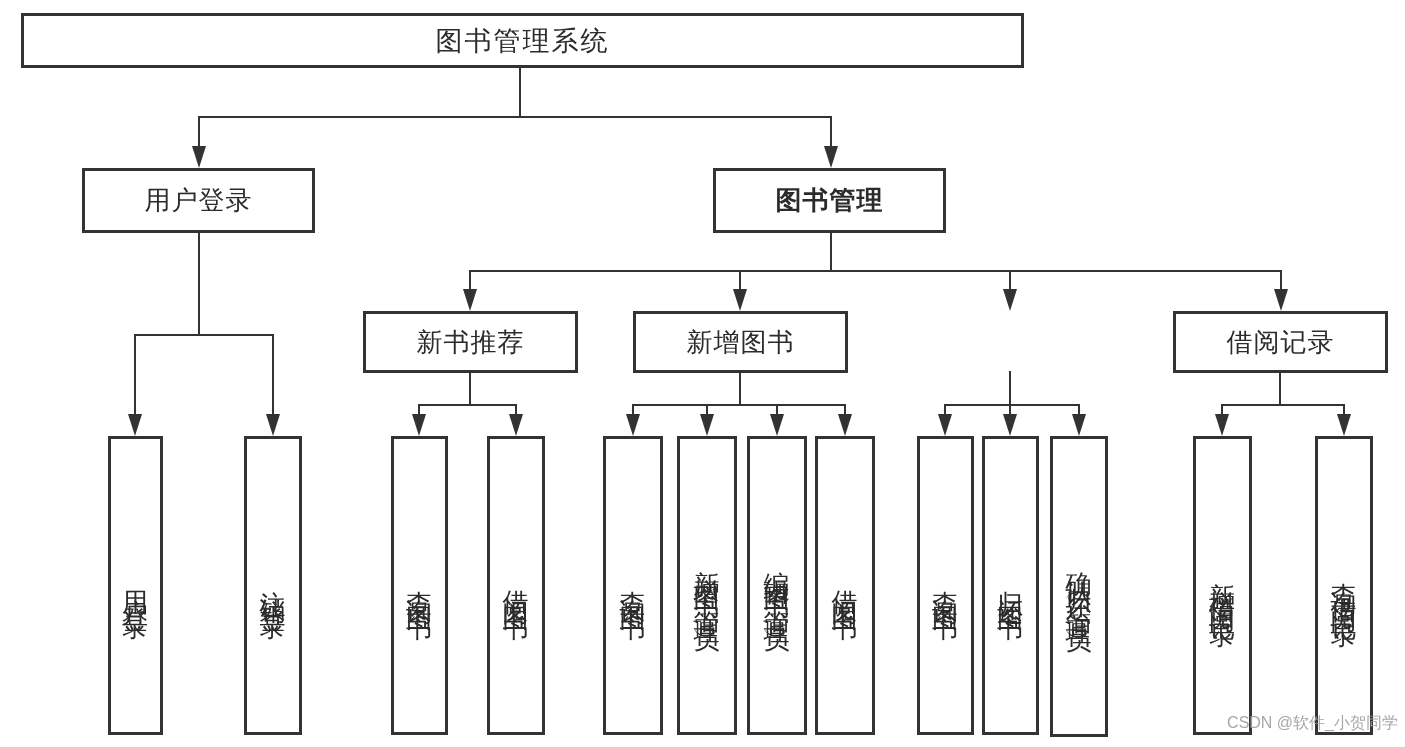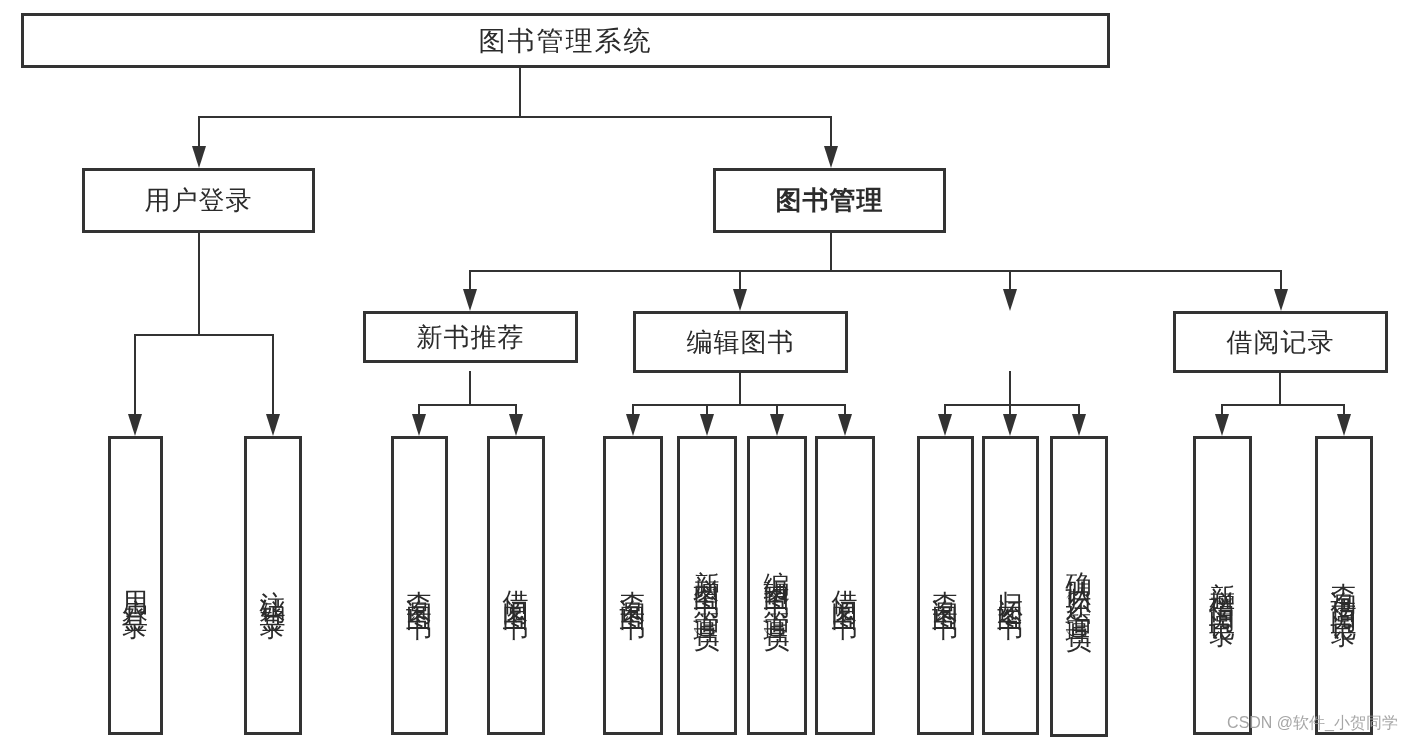--- a/index.html
+++ b/index.html
@@ -53,21 +53,21 @@
     color:rgba(158,158,158,0.92);
     z-index:3;
     white-space:nowrap;
   }
 </style>
 </head>
 <body>
 
 <div id="canvas">
 
-  <div class="box title" style="left:21px;top:13px;width:1089px;height:55px;">图书管理系统</div>
+  <div class="box title" style="left:21px;top:13px;width:1003px;height:55px;">图书管理系统</div>
 
   <div class="lv" style="left:519px;top:66px;height:52px;"></div>
   <div class="lh" style="left:198px;top:116px;width:634px;"></div>
   <div class="lv" style="left:198px;top:116px;height:32px;"></div>
   <div class="arr" style="left:192px;top:146px;"></div>
   <div class="lv" style="left:830px;top:116px;height:32px;"></div>
   <div class="arr" style="left:824px;top:146px;"></div>
 
   <div class="box" style="left:82px;top:168px;width:233px;height:65px;">用户登录</div>
   <div class="box" style="left:713px;top:168px;width:233px;height:65px;font-weight:bold;">图书管理</div>
@@ -83,22 +83,22 @@
   <div class="lh" style="left:469px;top:270px;width:813px;"></div>
   <div class="lv" style="left:469px;top:270px;height:22px;"></div>
   <div class="arr" style="left:463px;top:289px;"></div>
   <div class="lv" style="left:739px;top:270px;height:22px;"></div>
   <div class="arr" style="left:733px;top:289px;"></div>
   <div class="lv" style="left:1009px;top:270px;height:22px;"></div>
   <div class="arr" style="left:1003px;top:289px;"></div>
   <div class="lv" style="left:1280px;top:270px;height:22px;"></div>
   <div class="arr" style="left:1274px;top:289px;"></div>
 
-  <div class="box" style="left:363px;top:311px;width:215px;height:52px;">新书推荐</div>
-  <div class="box" style="left:633px;top:311px;width:215px;height:62px;">编辑图书</div>
+  <div class="box" style="left:363px;top:311px;width:215px;height:62px;">新书推荐</div>
+  <div class="box" style="left:633px;top:311px;width:215px;height:62px;">新增图书</div>
   <div class="box" style="left:1173px;top:311px;width:215px;height:62px;">借阅记录</div>
 
   <div class="lv" style="left:469px;top:371px;height:35px;"></div>
   <div class="lh" style="left:418px;top:404px;width:99px;"></div>
   <div class="lv" style="left:418px;top:404px;height:14px;"></div>
   <div class="arr" style="left:412px;top:414px;"></div>
   <div class="lv" style="left:515px;top:404px;height:14px;"></div>
   <div class="arr" style="left:509px;top:414px;"></div>
 
   <div class="lv" style="left:739px;top:371px;height:35px;"></div>

